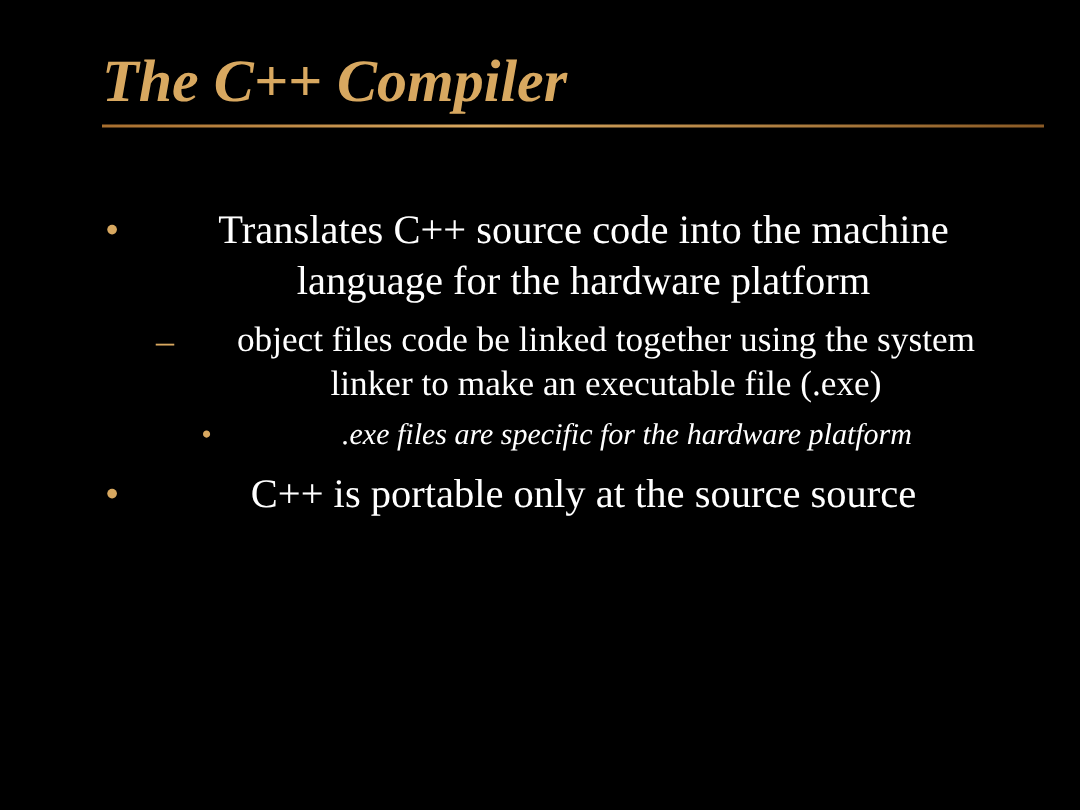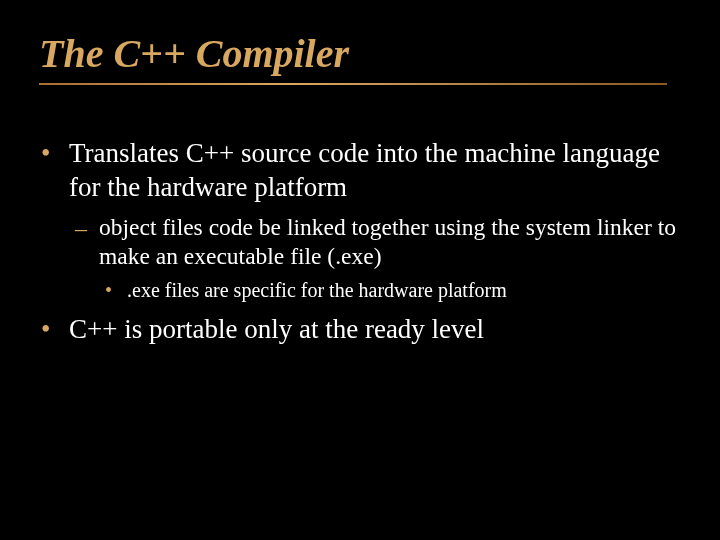--- a/index.html
+++ b/index.html
@@ -12,21 +12,21 @@
     height: 540px;
     background: #000000;
     color: #ffffff;
     font-family: "Times New Roman", Times, serif;
     overflow: hidden;
     position: relative;
   }
   .slide {
     width: 100%;
     height: 100%;
-    padding: 30px 40px 40px 39px;
+    padding: 30px 40px 40px 68px;
   }
   .title {
     font-style: italic;
     font-size: 40px;
     color: #d8a860;
     text-shadow: 2px 2px 3px rgba(0,0,0,0.8);
     padding-bottom: 6px;
     margin-bottom: 52px;
     border-bottom: 2px solid;
     border-image: linear-gradient(to right, #a86f2f 0%, #d8a860 40%, #8a5a25 100%) 1;
@@ -36,20 +36,21 @@
     list-style: none;
     padding-left: 30px;
   }
   ul.level1 > li {
     position: relative;
     font-size: 27px;
     line-height: 1.25;
     margin-bottom: 10px;
     color: #ffffff;
     text-shadow: 2px 2px 2px rgba(0,0,0,0.7);
+    text-align: center;
   }
   ul.level1 > li::before {
     content: "•";
     position: absolute;
     left: -28px;
     top: 0;
     color: #d8a860;
     font-size: 27px;
   }
   ul.level2 {
@@ -71,20 +72,21 @@
     left: -24px;
     top: 0;
     color: #d8a860;
     font-size: 24px;
   }
   ul.level3 {
     list-style: none;
     padding-left: 28px;
     margin-top: 6px;
     margin-bottom: 10px;
+    font-style: italic;
   }
   ul.level3 > li {
     position: relative;
     font-size: 20px;
     line-height: 1.3;
     color: #ffffff;
     text-shadow: 2px 2px 2px rgba(0,0,0,0.7);
   }
   ul.level3 > li::before {
     content: "•";
@@ -109,16 +111,16 @@
           <span>object files code be linked together using the system linker to make an executable file (.exe)</span>
           <ul class="level3">
             <li>
               <span>.exe files are specific for the hardware platform</span>
             </li>
           </ul>
         </li>
       </ul>
     </li>
     <li>
-      <span>C++ is portable only at the ready level</span>
+      <span>C++ is portable only at the source source</span>
     </li>
   </ul>
 </div>
 
 </body></html>

